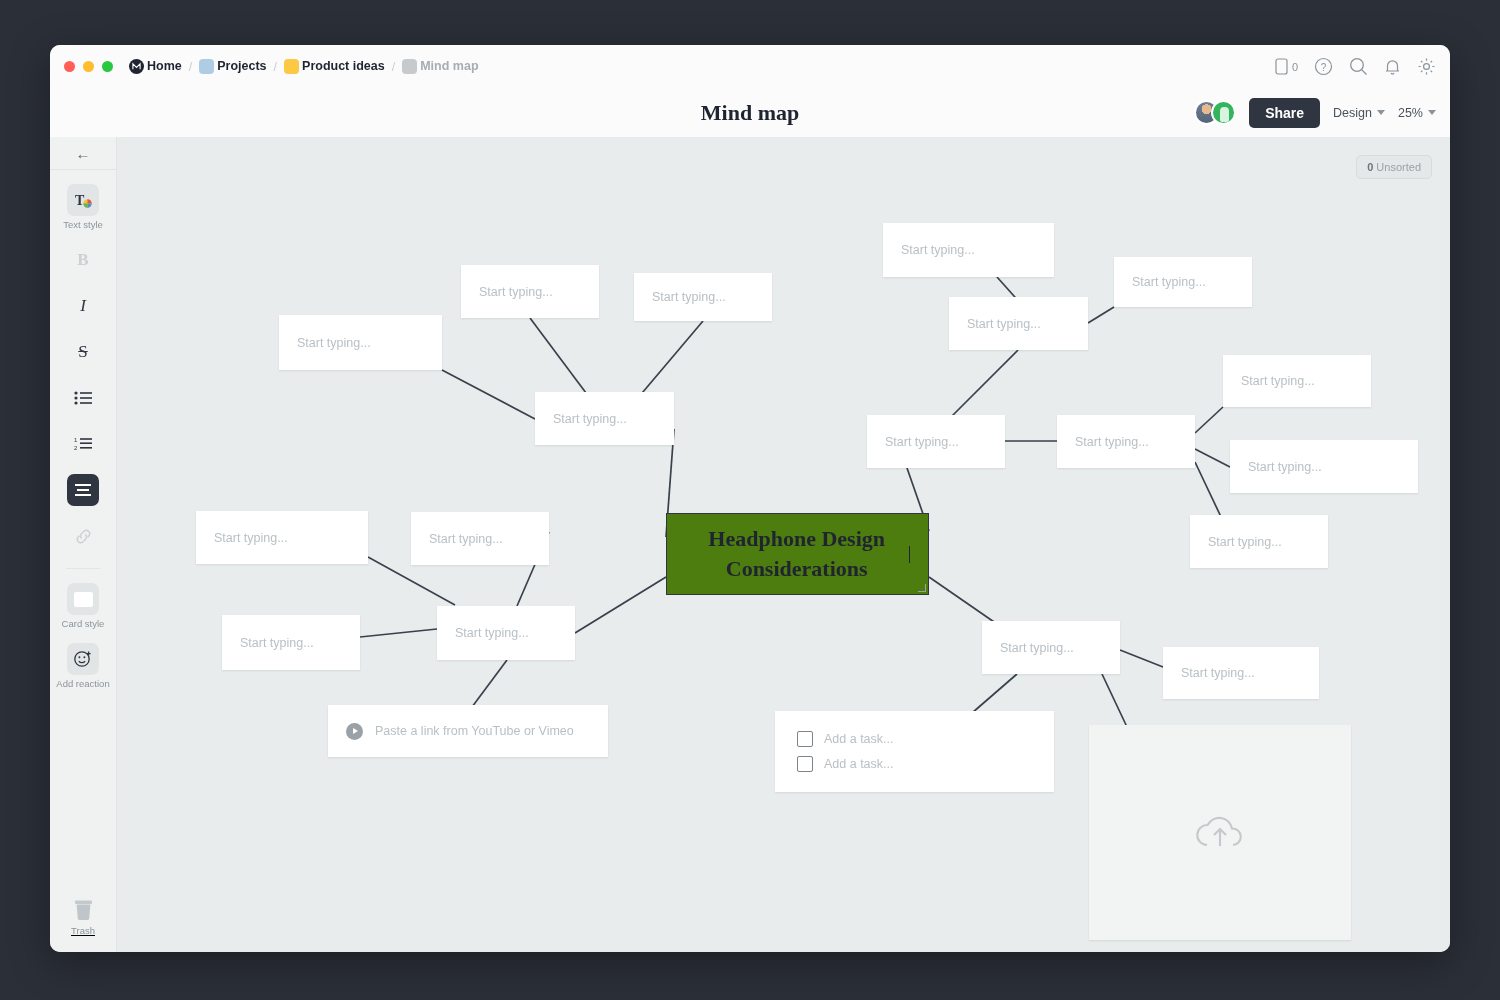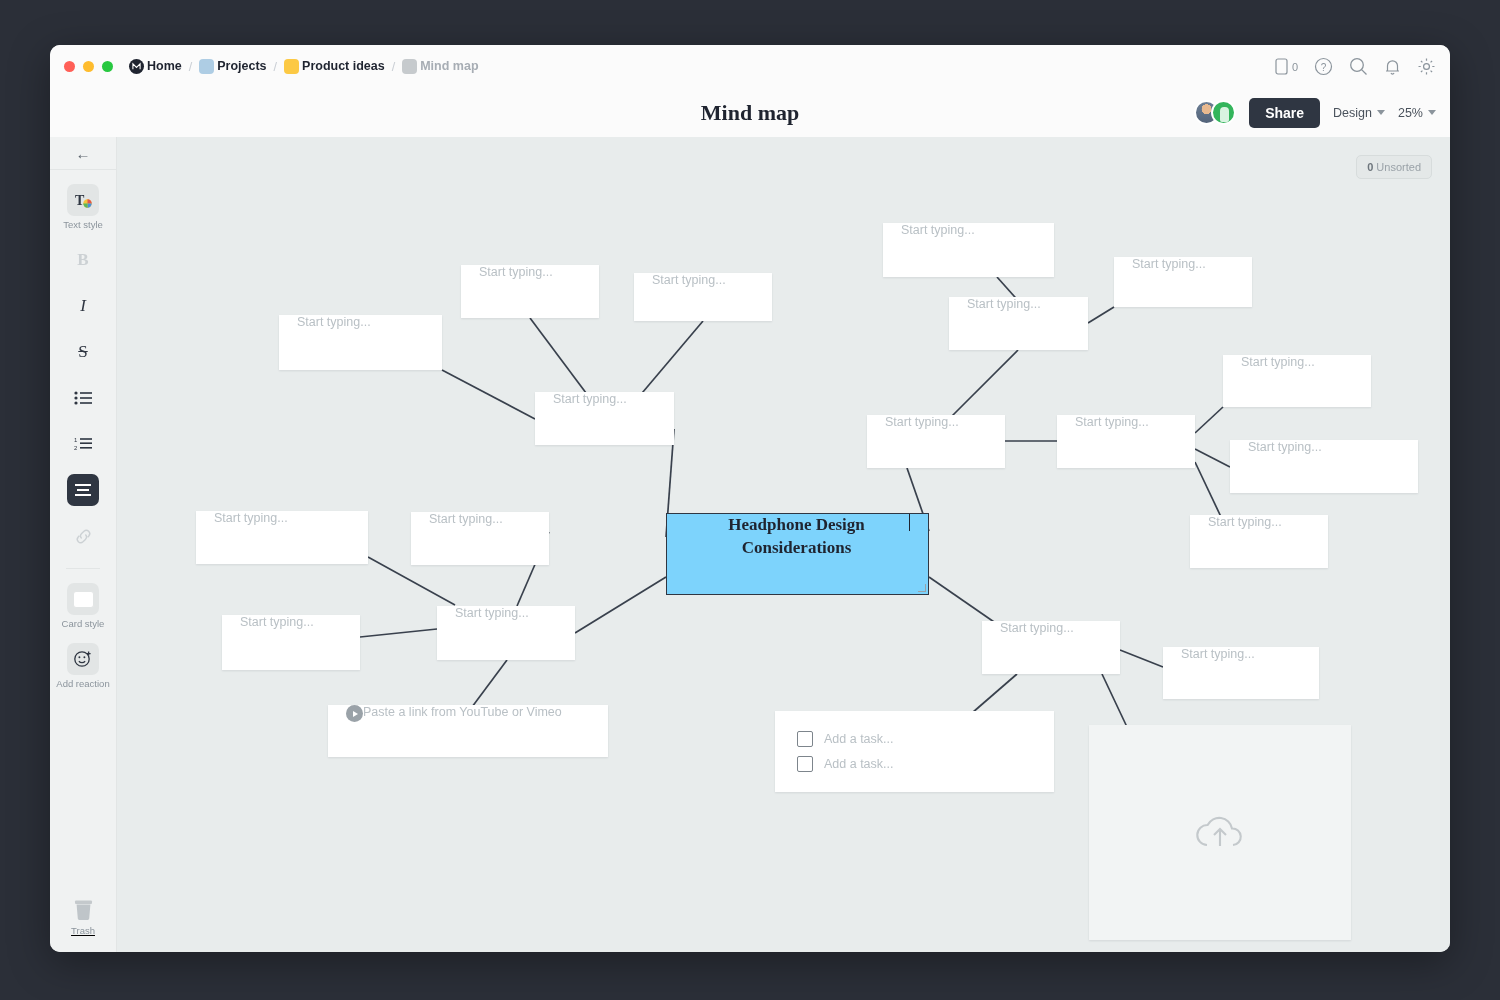--- a/index.html
+++ b/index.html
@@ -83,37 +83,37 @@
   }
   .unsorted{
     position:absolute;right:18px;top:18px;background:#e4e8e8;border:1px solid #d7dcdc;
     border-radius:5px;padding:5px 10px;font-size:11px;color:#9aa2a8;cursor:pointer;
   }
   .unsorted b{color:#6d757c;}
   svg.links{position:absolute;left:0;top:0;width:100%;height:100%;}
   .card{
     position:absolute;background:#fff;box-sizing:border-box;
     box-shadow:0 1px 2px rgba(28,36,48,.10);
-    display:flex;align-items:flex-start;
+    display:flex;align-items:center;
     font-size:12.5px;color:#b9c0c5;padding:0 18px;cursor:text;
   }
   .card.center{
-    background:#7dd3fc;border:1.5px solid #2f3642;box-shadow:none;
+    background:#4d7c0f;border:1.5px solid #2f3642;box-shadow:none;
     justify-content:center;text-align:center;
-    font-family:"Liberation Serif", serif;font-weight:bold;font-size:17px;
+    font-family:"Liberation Serif", serif;font-weight:bold;font-size:22px;
     color:#1f2430;line-height:1.35;
   }
   .caret-bar{display:inline-block;width:1px;height:17px;background:#1f2430;
              vertical-align:-3px;margin-left:1px;}
   .resize{position:absolute;right:2px;bottom:2px;width:7px;height:7px;
           border-right:1.5px solid #9aa2a8;border-bottom:1.5px solid #9aa2a8;}
   .card.task{flex-direction:column;align-items:stretch;justify-content:center;gap:9px;padding:0 22px;}
   .trow{display:flex;align-items:center;gap:11px;}
   .cbox{width:14px;height:14px;border:1.5px solid #7d858c;border-radius:2px;cursor:pointer;}
-  .card.video{}
+  .card.video{gap:12px;}
   .play{width:17px;height:17px;border-radius:50%;background:#9aa2a8;
         display:flex;align-items:center;justify-content:center;flex:none;}
   .play:after{content:"";border-left:5px solid #fff;border-top:3.5px solid transparent;
               border-bottom:3.5px solid transparent;margin-left:2px;}
   .card.image{flex-direction:column;align-items:stretch;padding:0;}
   .img-drop{flex:1;background:#f2f4f4;display:flex;align-items:center;justify-content:center;}
   .img-cap{height:48px;display:flex;align-items:center;padding:0 19px;
            font-size:12px;color:#b9c0c5;background:#fff;}
 </style>
 </head>

